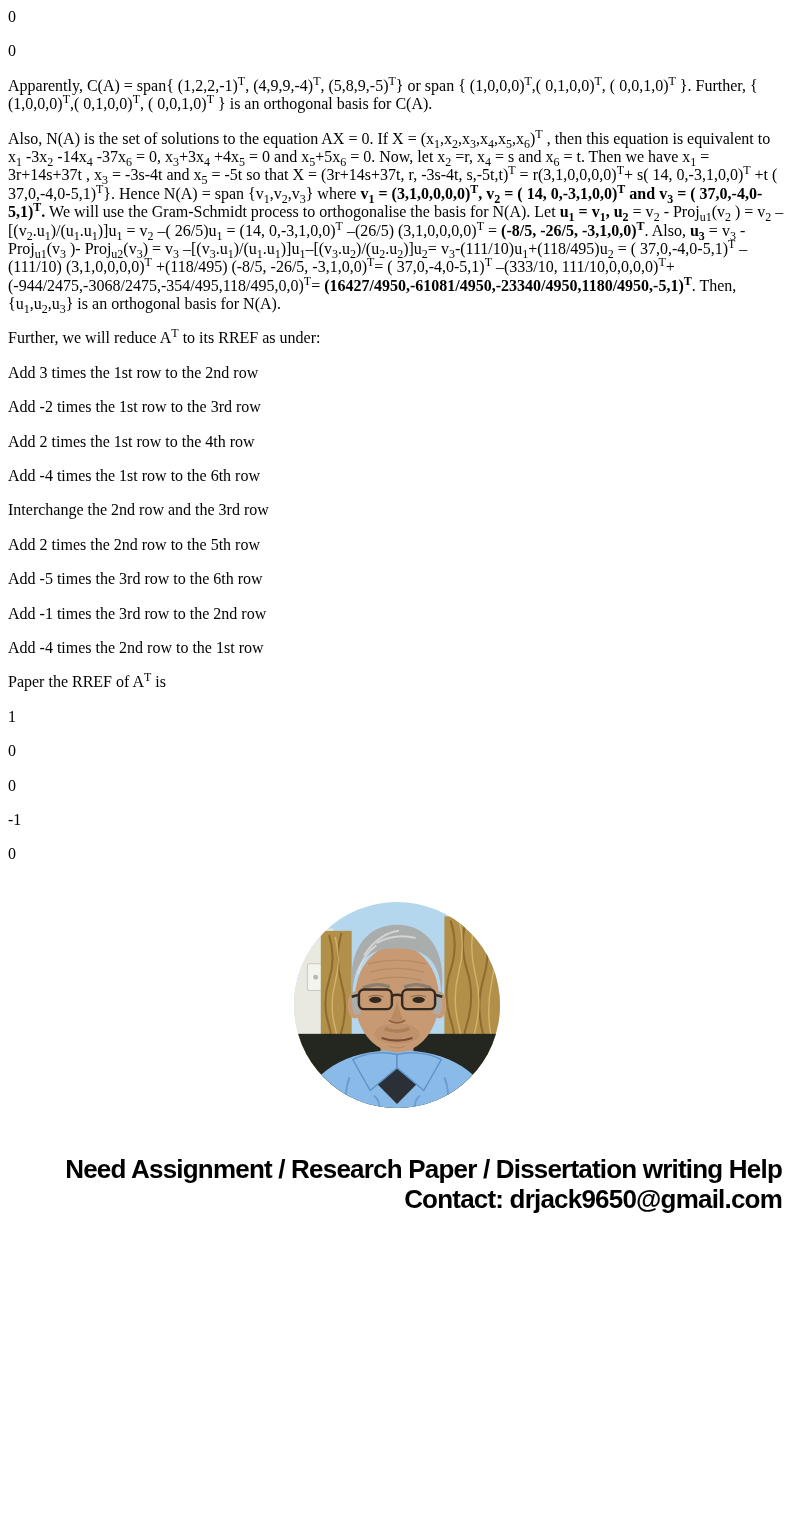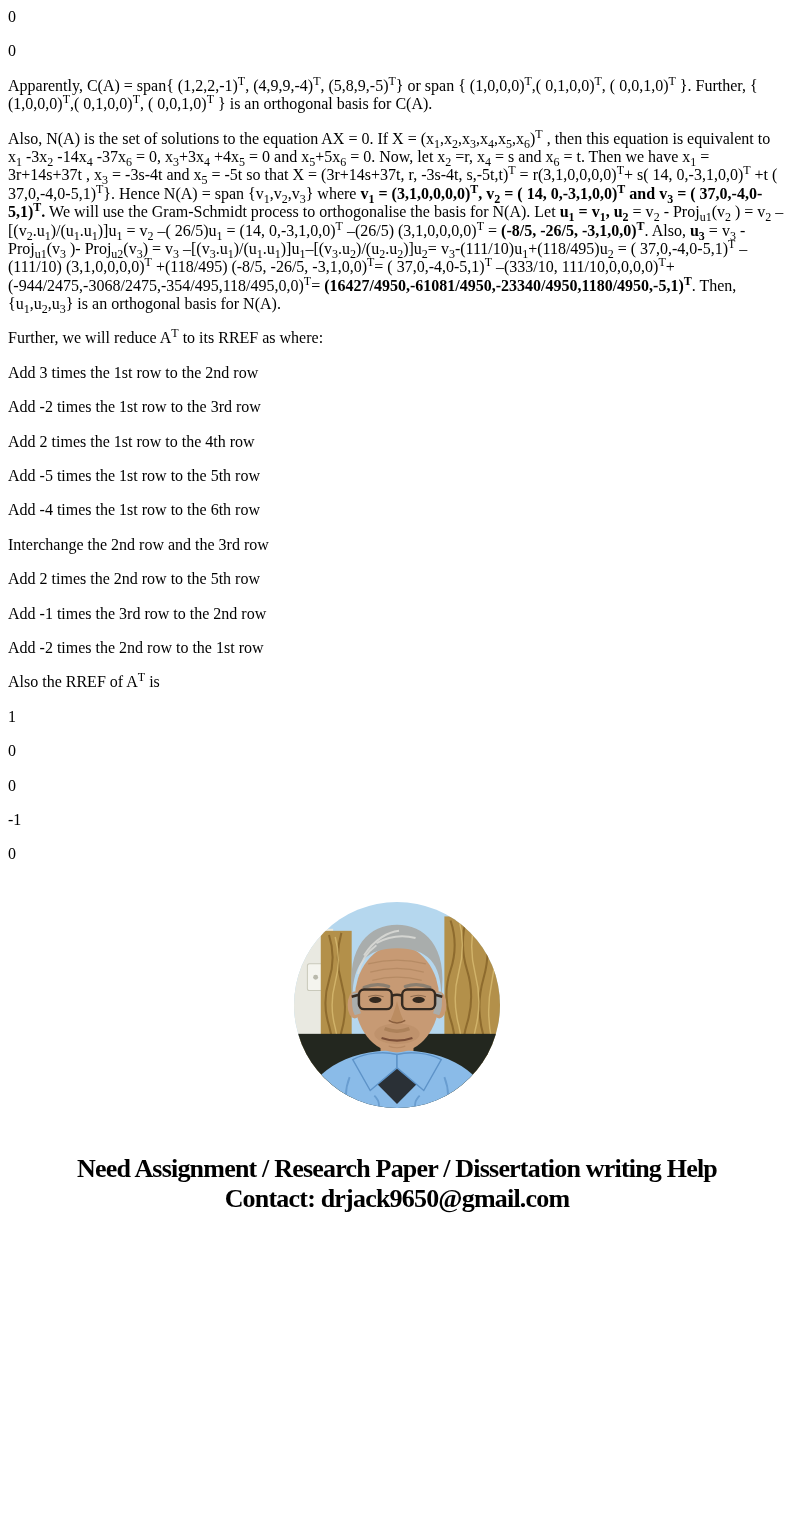--- a/index.html
+++ b/index.html
@@ -31,48 +31,48 @@
     width: 206px;
     height: 206px;
     margin: 38px auto 0 auto;
     border-radius: 50%;
     overflow: hidden;
   }
   .avatar svg { display: block; width: 206px; height: 206px; }
   .footer {
     margin: 46px auto 14px auto;
     max-width: 770px;
-    text-align: center;
-    font-family: Liberation Serif, serif;
+    text-align: right;
+    font-family: Liberation Sans, sans-serif;
     font-weight: bold;
     font-size: 26px;
     line-height: 30px;
     letter-spacing: -0.8px;
     color: #000;
   }
 </style>
 </head>
 <body>
 
 <div class="doc" id="doc">
     <p><span>0</span></p>
     <p><span>0</span></p>
     <p><span>Apparently, C(A) = span{ (1,2,2,-1)</span><sup>T</sup><span>, (4,9,9,-4)</span><sup>T</sup><span>, (5,8,9,-5)</span><sup>T</sup><span>} or span { (1,0,0,0)</span><sup>T</sup><span>,( 0,1,0,0)</span><sup>T</sup><span>, ( 0,0,1,0)</span><sup>T</sup><span> }. Further, { (1,0,0,0)</span><sup>T</sup><span>,( 0,1,0,0)</span><sup>T</sup><span>, ( 0,0,1,0)</span><sup>T</sup><span> } is an orthogonal basis for C(A).</span></p>
     <p><span>Also, N(A) is the set of solutions to the equation AX = 0. If X = (x</span><sub>1</sub><span>,x</span><sub>2</sub><span>,x</span><sub>3</sub><span>,x</span><sub>4</sub><span>,x</span><sub>5</sub><span>,x</span><sub>6</sub><span>)</span><sup>T</sup><span> , then this equation is equivalent to x</span><sub>1</sub><span> -3x</span><sub>2</sub><span> -14x</span><sub>4</sub><span> -37x</span><sub>6</sub><span> = 0, x</span><sub>3</sub><span>+3x</span><sub>4</sub><span> +4x</span><sub>5</sub><span> = 0 and x</span><sub>5</sub><span>+5x</span><sub>6</sub><span> = 0. Now, let x</span><sub>2</sub><span> =r, x</span><sub>4</sub><span> = s and x</span><sub>6</sub><span> = t. Then we have x</span><sub>1</sub><span> = 3r+14s+37t , x</span><sub>3</sub><span> = -3s-4t and x</span><sub>5</sub><span> = -5t so that X = (3r+14s+37t, r, -3s-4t, s,-5t,t)</span><sup>T</sup><span> = r(3,1,0,0,0,0)</span><sup>T</sup><span>+ s( 14, 0,-3,1,0,0)</span><sup>T</sup><span> +t ( 37,0,-4,0-5,1)</span><sup>T</sup><span>}. Hence N(A) = span {v</span><sub>1</sub><span>,v</span><sub>2</sub><span>,v</span><sub>3</sub><span>} where </span><b><span>v</span></b><b><sub>1</sub></b><b><span> = (3,1,0,0,0,0)</span></b><b><sup>T</sup></b><b><span>, v</span></b><b><sub>2</sub></b><b><span> = ( 14, 0,-3,1,0,0)</span></b><b><sup>T</sup></b><b><span> and v</span></b><b><sub>3</sub></b><b><span> = ( 37,0,-4,0-5,1)</span></b><b><sup>T</sup></b><b><span>.</span></b><span> We will use the Gram-Schmidt process to orthogonalise the basis for N(A). Let </span><b><span>u</span></b><b><sub>1</sub></b><b><span> = v</span></b><b><sub>1</sub></b><b><span>, u</span></b><b><sub>2</sub></b><span> = v</span><sub>2</sub><span> - Proj</span><sub>u1</sub><span>(v</span><sub>2</sub><span> ) = v</span><sub>2</sub><span> –[(v</span><sub>2</sub><span>.u</span><sub>1</sub><span>)/(u</span><sub>1</sub><span>.u</span><sub>1</sub><span>)]u</span><sub>1</sub><span> = v</span><sub>2</sub><span> –( 26/5)u</span><sub>1</sub><span> = (14, 0,-3,1,0,0)</span><sup>T</sup><span> –(26/5) (3,1,0,0,0,0)</span><sup>T</sup><span> = </span><b><span>(-8/5, -26/5, -3,1,0,0)</span></b><b><sup>T</sup></b><span>. Also, </span><b><span>u</span></b><b><sub>3</sub></b><span> = v</span><sub>3</sub><span> - Proj</span><sub>u1</sub><span>(v</span><sub>3</sub><span> )- Proj</span><sub>u2</sub><span>(v</span><sub>3</sub><span>) = v</span><sub>3</sub><span> –[(v</span><sub>3</sub><span>.u</span><sub>1</sub><span>)/(u</span><sub>1</sub><span>.u</span><sub>1</sub><span>)]u</span><sub>1</sub><span>–[(v</span><sub>3</sub><span>.u</span><sub>2</sub><span>)/(u</span><sub>2</sub><span>.u</span><sub>2</sub><span>)]u</span><sub>2</sub><span>= v</span><sub>3</sub><span>-(111/10)u</span><sub>1</sub><span>+(118/495)u</span><sub>2</sub><span> = ( 37,0,-4,0-5,1)</span><sup>T</sup><span> – (111/10) (3,1,0,0,0,0)</span><sup>T</sup><span> +(118/495) (-8/5, -26/5, -3,1,0,0)</span><sup>T</sup><span>= ( 37,0,-4,0-5,1)</span><sup>T</sup><span> –(333/10, 111/10,0,0,0,0)</span><sup>T</sup><span>+ (-944/2475,-3068/2475,-354/495,118/495,0,0)</span><sup>T</sup><span>= </span><b><span>(16427/4950,-61081/4950,-23340/4950,1180/4950,-5,1)</span></b><b><sup>T</sup></b><span>. Then, {u</span><sub>1</sub><span>,u</span><sub>2</sub><span>,u</span><sub>3</sub><span>} is an orthogonal basis for N(A).</span></p>
-    <p><span>Further, we will reduce A</span><sup>T</sup><span> to its RREF as where:</span></p>
+    <p><span>Further, we will reduce A</span><sup>T</sup><span> to its RREF as under:</span></p>
     <p><span>Add 3 times the 1st row to the 2nd row</span></p>
     <p><span>Add -2 times the 1st row to the 3rd row</span></p>
     <p><span>Add 2 times the 1st row to the 4th row</span></p>
-    <p><span>Add -5 times the 1st row to the 5th row</span></p>
     <p><span>Add -4 times the 1st row to the 6th row</span></p>
     <p><span>Interchange the 2nd row and the 3rd row</span></p>
     <p><span>Add 2 times the 2nd row to the 5th row</span></p>
+    <p><span>Add -5 times the 3rd row to the 6th row</span></p>
     <p><span>Add -1 times the 3rd row to the 2nd row</span></p>
-    <p><span>Add -2 times the 2nd row to the 1st row</span></p>
-    <p><span>Also the RREF of A</span><sup>T</sup><span> is</span></p>
+    <p><span>Add -4 times the 2nd row to the 1st row</span></p>
+    <p><span>Paper the RREF of A</span><sup>T</sup><span> is</span></p>
     <p><span>1</span></p>
     <p><span>0</span></p>
     <p><span>0</span></p>
     <p><span>-1</span></p>
     <p><span>0</span></p>
   </div>
 
 <figure class="avatar">
   <svg viewBox="0 0 200 200" xmlns="http://www.w3.org/2000/svg">
 

